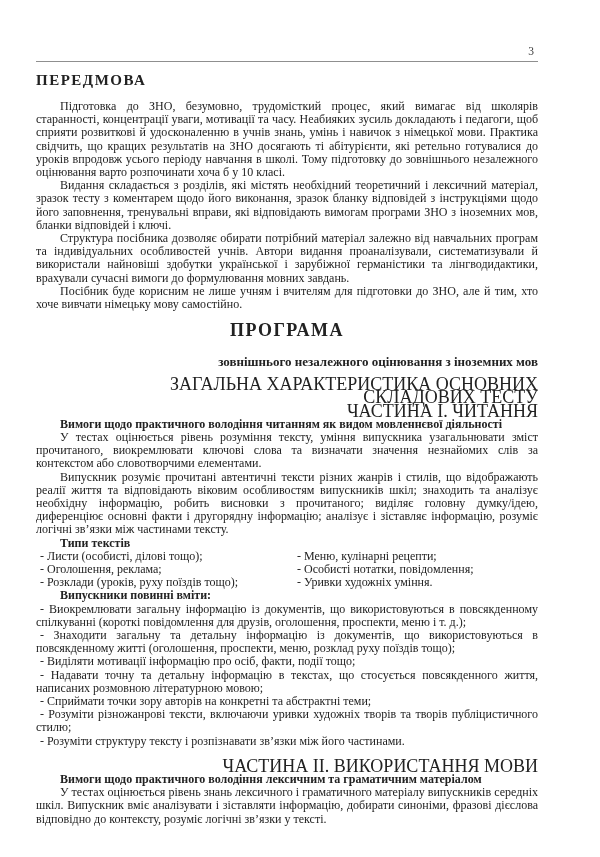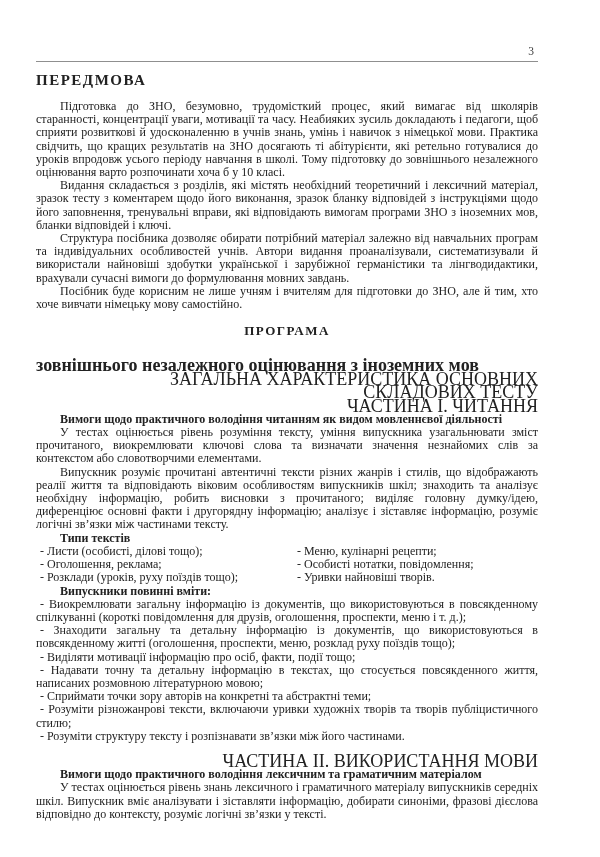--- a/index.html
+++ b/index.html
@@ -26,27 +26,27 @@
   .preface-title{
     margin:0 0 12px 0;
     font-size:15px;font-weight:bold;letter-spacing:1.5px;
     text-align:left;line-height:15px;
   }
   .para{text-indent:24px;}
   .runin{font-weight:bold;text-indent:24px;}
   .caps-head{font-weight:normal;font-size:18px;text-indent:22px;text-align:right;line-height:13.2px;}
   .prog-title{
     margin-top:11px;
-    font-size:13px;font-weight:bold;letter-spacing:1.5px;
+    font-size:18px;font-weight:bold;letter-spacing:1.5px;
     text-align:center;line-height:17px;
   }
   .prog-sub{
-    font-size:18px;font-weight:bold;
-    text-align:left;line-height:16px;
-    margin-bottom:0;
+    font-size:13px;font-weight:bold;
+    text-align:right;line-height:16px;
+    margin-bottom:8px;
   }
   .bullet{text-indent:4px;}
   .two-col{display:flex;}
   .two-col .col-left{width:257px;}
   .two-col .col-right{flex:1;}
   .part2-gap{margin-top:12px;}
 </style>
 </head>
 <body>
 
@@ -79,21 +79,21 @@
 
       <div class="two-col">
         <div class="col-left">
           <p class="bullet">- Листи (особисті, ділові тощо);</p>
           <p class="bullet">- Оголошення, реклама;</p>
           <p class="bullet">- Розклади (уроків, руху поїздів тощо);</p>
         </div>
         <div class="col-right">
           <p class="bullet">- Меню, кулінарні рецепти;</p>
           <p class="bullet">- Особисті нотатки, повідомлення;</p>
-          <p class="bullet">- Уривки найновіші творів.</p>
+          <p class="bullet">- Уривки художніх уміння.</p>
         </div>
       </div>
 
       <p class="runin">Випускники повинні вміти:</p>
 
       <p class="bullet">- Виокремлювати загальну інформацію із документів, що використовуються в повсякденному спілкуванні (короткі повідомлення для друзів, оголошення, проспекти, меню і т. д.);</p>
       <p class="bullet">- Знаходити загальну та детальну інформацію із документів, що використовуються в повсякденному житті (оголошення, проспекти, меню, розклад руху поїздів тощо);</p>
       <p class="bullet">- Виділяти мотивації інформацію про осіб, факти, події тощо;</p>
       <p class="bullet">- Надавати точну та детальну інформацію в текстах, що стосується повсякденного життя, написаних розмовною літературною мовою;</p>
       <p class="bullet">- Сприймати точки зору авторів на конкретні та абстрактні теми;</p>

